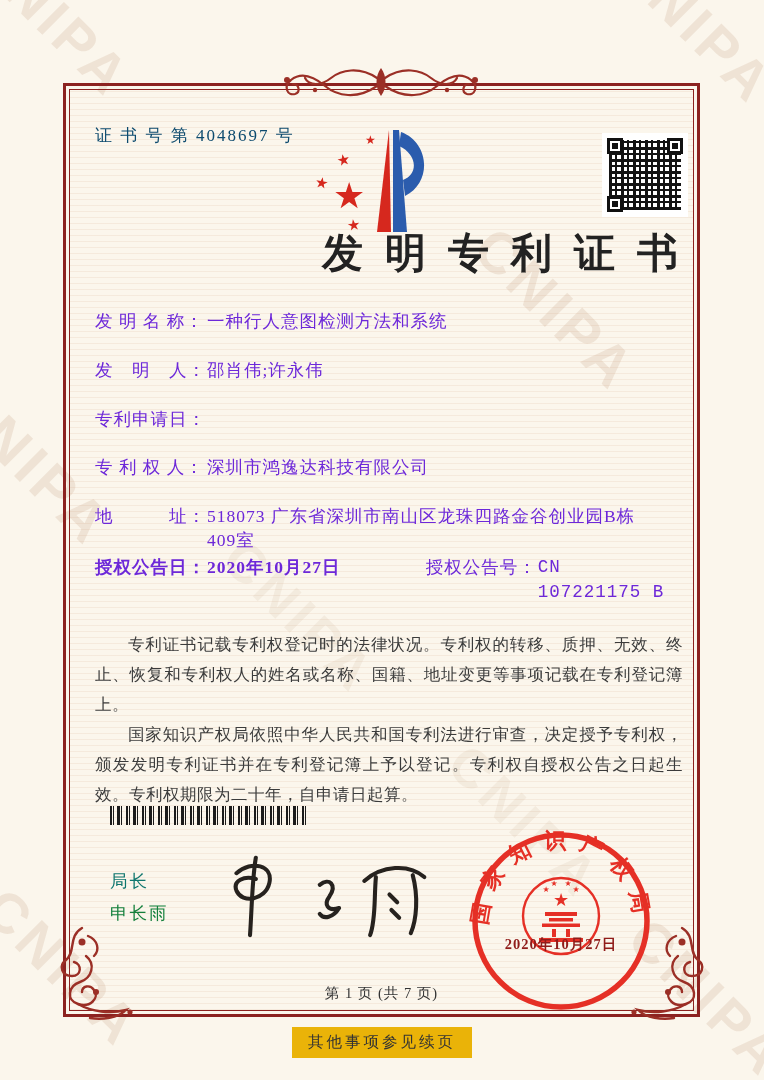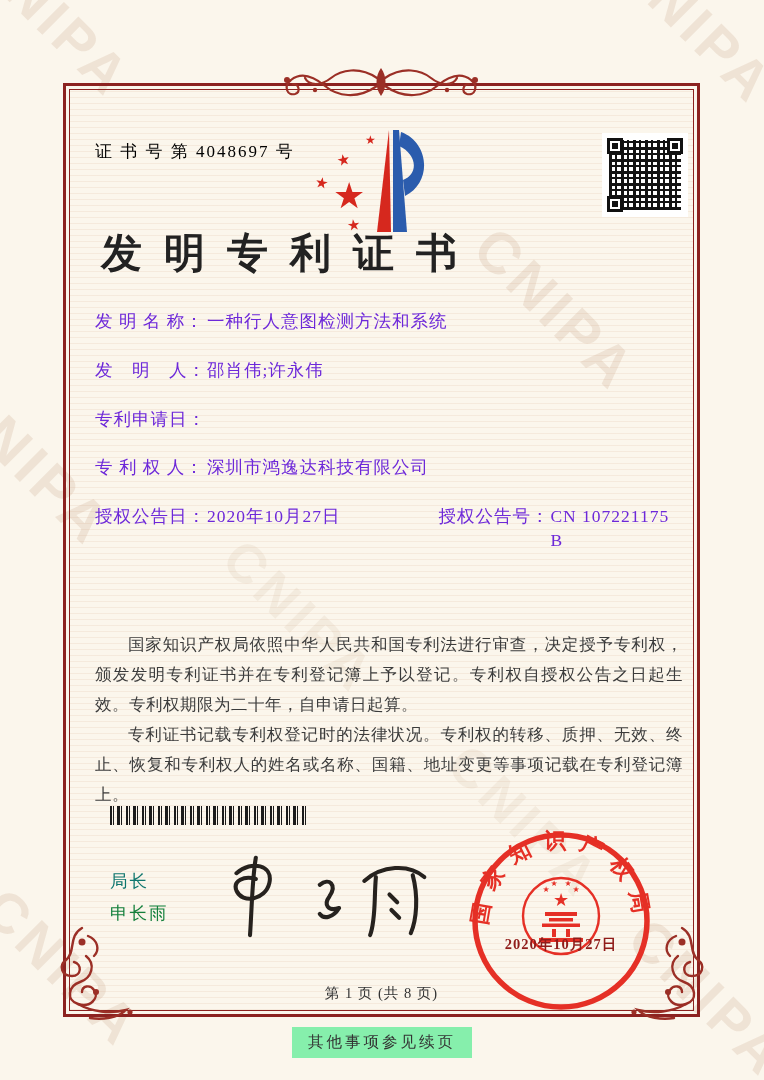--- a/index.html
+++ b/index.html
@@ -19,52 +19,52 @@
   .cert-border{
     position:absolute;left:63px;top:83px;width:637px;height:934px;
     border:3px solid #8c2220;box-sizing:border-box;
   }
   .cert-inner{
     position:absolute;inset:3px;border:1px solid #8c2220;
     background:repeating-linear-gradient(0deg,rgba(205,150,115,0.13) 0 1px,transparent 1px 6px);
   }
   .orn{position:absolute;pointer-events:none;}
   
-  .cert-no{position:absolute;left:95px;top:140px;font-size:17px;letter-spacing:2px;color:#000000;}
+  .cert-no{position:absolute;left:95px;top:124px;font-size:17px;letter-spacing:2px;color:#0c4a6e;}
   .logo{position:absolute;left:315px;top:126px;width:120px;height:110px;}
   .logo .star{position:absolute;color:#d6281e;line-height:1;font-family:"DejaVu Sans",sans-serif;}
   .qr{
     position:absolute;left:602px;top:133px;width:86px;height:84px;background:#fff;
     box-sizing:border-box;padding:7px;
   }
   .qr-mods{
     position:relative;width:100%;height:100%;
     background:
       repeating-linear-gradient(90deg,#141414 0 3px,transparent 3px 6px,#141414 6px 8px,transparent 8px 12px),
       repeating-linear-gradient(0deg,#141414 0 3px,transparent 3px 7px,#141414 7px 9px,transparent 9px 12px);
   }
   .finder{position:absolute;width:16px;height:16px;border:3px solid #111;background:#fff;box-sizing:border-box;}
   .finder::after{content:"";position:absolute;left:2px;top:2px;width:6px;height:6px;background:#111;}
   .finder.tl{left:-2px;top:-2px;} .finder.tr{right:-2px;top:-2px;} .finder.bl{left:-2px;bottom:-2px;}
   
   .title{
-    position:absolute;left:63px;top:226px;width:637px;text-align:left;
+    position:absolute;left:63px;top:226px;width:637px;text-align:right;
     font-size:41px;font-weight:bold;color:#222;letter-spacing:22px;padding-left:38px;box-sizing:border-box;
   }
   
   .fields{position:absolute;left:95px;top:309px;width:580px;font-size:17.5px;color:#6d28d9;}
   .frow{margin-bottom:24px;display:flex;align-items:flex-start;}
   .frow.tight{margin-bottom:2px;}
   .flabel{flex:0 0 112px;white-space:pre;letter-spacing:1px;}
   .fvalue{letter-spacing:1px;line-height:1.42;}
   .fvalue.addr{max-width:438px;}
   .fgroup{display:flex;}
-  .fgroup.second{margin-left:24px;}
+  .fgroup.second{margin-left:24px;font-family:Liberation Mono, monospace;}
   .fgroup.second .flabel{flex:0 0 112px;}
-  .frow.cols .fgroup.first{width:336px;}
+  .frow.cols .fgroup.first{width:336px;font-weight:bold;}
   
   .paras{position:absolute;left:95px;top:630px;width:588px;font-size:16.5px;line-height:1.82;color:#3b3b3b;text-align:justify;}
   .paras p{margin:0;text-indent:2em;letter-spacing:0.5px;}
   
   .barcode{
     position:absolute;left:110px;top:806px;width:196px;height:19px;
     background:repeating-linear-gradient(90deg,
       #1b1b1b 0 2px,transparent 2px 3px,#1b1b1b 3px 4px,transparent 4px 7px,
       #1b1b1b 7px 10px,transparent 10px 11px,#1b1b1b 11px 12px,transparent 12px 16px);
   }
@@ -73,21 +73,21 @@
   .director-name{position:absolute;left:110px;top:901px;font-size:17.5px;color:#15803d;letter-spacing:2px;}
   .signature{position:absolute;left:222px;top:848px;width:210px;height:92px;}
   
   .seal{position:absolute;left:468px;top:828px;width:186px;height:186px;opacity:0.96;}
   
   .page-info{position:absolute;left:63px;top:984px;width:637px;text-align:center;font-size:14.5px;color:#333;letter-spacing:1px;}
   .bottom-note{
     position:absolute;left:0;top:1027px;width:764px;text-align:center;
   }
   .bottom-note span{
-    display:inline-block;background:#86efac;padding:5px 16px;font-size:15.5px;color:#333;letter-spacing:3px;
+    display:inline-block;background:#eab308;padding:5px 16px;font-size:15.5px;color:#333;letter-spacing:3px;
   }
 </style>
 </head>
 <body>
 
 <div class="page">
 
   <span class="wm" style="left:-45px;top:-15px;font-size:56px;">CNIPA</span>
   <span class="wm" style="left:598px;top:-8px;font-size:56px;">CNIPA</span>
   <span class="wm" style="left:455px;top:275px;font-size:58px;">CNIPA</span>
@@ -170,35 +170,39 @@
       <span class="flabel">发　明　人：</span>
       <span class="fvalue">邵肖伟;许永伟</span>
     </div>
     <div class="frow">
       <span class="flabel">专利申请日：</span>
     </div>
     <div class="frow">
       <span class="flabel">专 利 权 人：</span>
       <span class="fvalue">深圳市鸿逸达科技有限公司</span>
     </div>
+    <div class="frow tight">
+      <span class="flabel">地　　　址：</span>
+      <span class="fvalue addr">518073 广东省深圳市南山区龙珠四路金谷创业园B栋409室</span>
+    </div>
     <div class="frow cols">
       <span class="fgroup first">
         <span class="flabel">授权公告日：</span>
         <span class="fvalue">2020年10月27日</span>
       </span>
       <span class="fgroup second">
         <span class="flabel">授权公告号：</span>
         <span class="fvalue">CN 107221175 B</span>
       </span>
     </div>
   </div>
 
   <div class="paras">
+    <p>专利证书记载专利权登记时的法律状况。专利权的转移、质押、无效、终止、恢复和专利权人的姓名或名称、国籍、地址变更等事项记载在专利登记簿上。</p>
     <p>国家知识产权局依照中华人民共和国专利法进行审查，决定授予专利权，颁发发明专利证书并在专利登记簿上予以登记。专利权自授权公告之日起生效。专利权期限为二十年，自申请日起算。</p>
-    <p>专利证书记载专利权登记时的法律状况。专利权的转移、质押、无效、终止、恢复和专利权人的姓名或名称、国籍、地址变更等事项记载在专利登记簿上。</p>
   </div>
 
   <div class="barcode"></div>
 
   <div class="director-title">局长</div>
   <div class="director-name">申长雨</div>
   <svg class="signature" viewBox="0 0 215 95">
     <g fill="none" stroke="#26221e" stroke-width="4.2" stroke-linecap="round" stroke-linejoin="round">
       <path d="M34,10 C30,34 30,62 28,90"></path>
       <path d="M14,26 C30,12 52,18 48,36 C44,54 20,58 14,44 C10,34 22,28 34,32"></path>
@@ -229,19 +233,19 @@
       <rect x="77" y="84" width="32" height="4"></rect>
       <rect x="81" y="90" width="24" height="3.5"></rect>
       <rect x="74" y="95.5" width="38" height="3.5"></rect>
       <rect x="84" y="101" width="4" height="8"></rect>
       <rect x="98" y="101" width="4" height="8"></rect>
       <rect x="71" y="110" width="44" height="4"></rect>
     </g>
     <text x="93" y="121" font-size="14.5" font-weight="bold" fill="#8c1412" text-anchor="middle" letter-spacing="1" font-family="Liberation Serif, DejaVu Serif, serif">2020年10月27日</text>
   </svg>
 
-  <div class="page-info">第 1 页 (共 8 页)</div>
+  <div class="page-info">第 1 页 (共 7 页)</div>
 
   <div class="bottom-note">
     <span>其他事项参见续页</span>
   </div>
 
 </div>
 
 </body></html>

